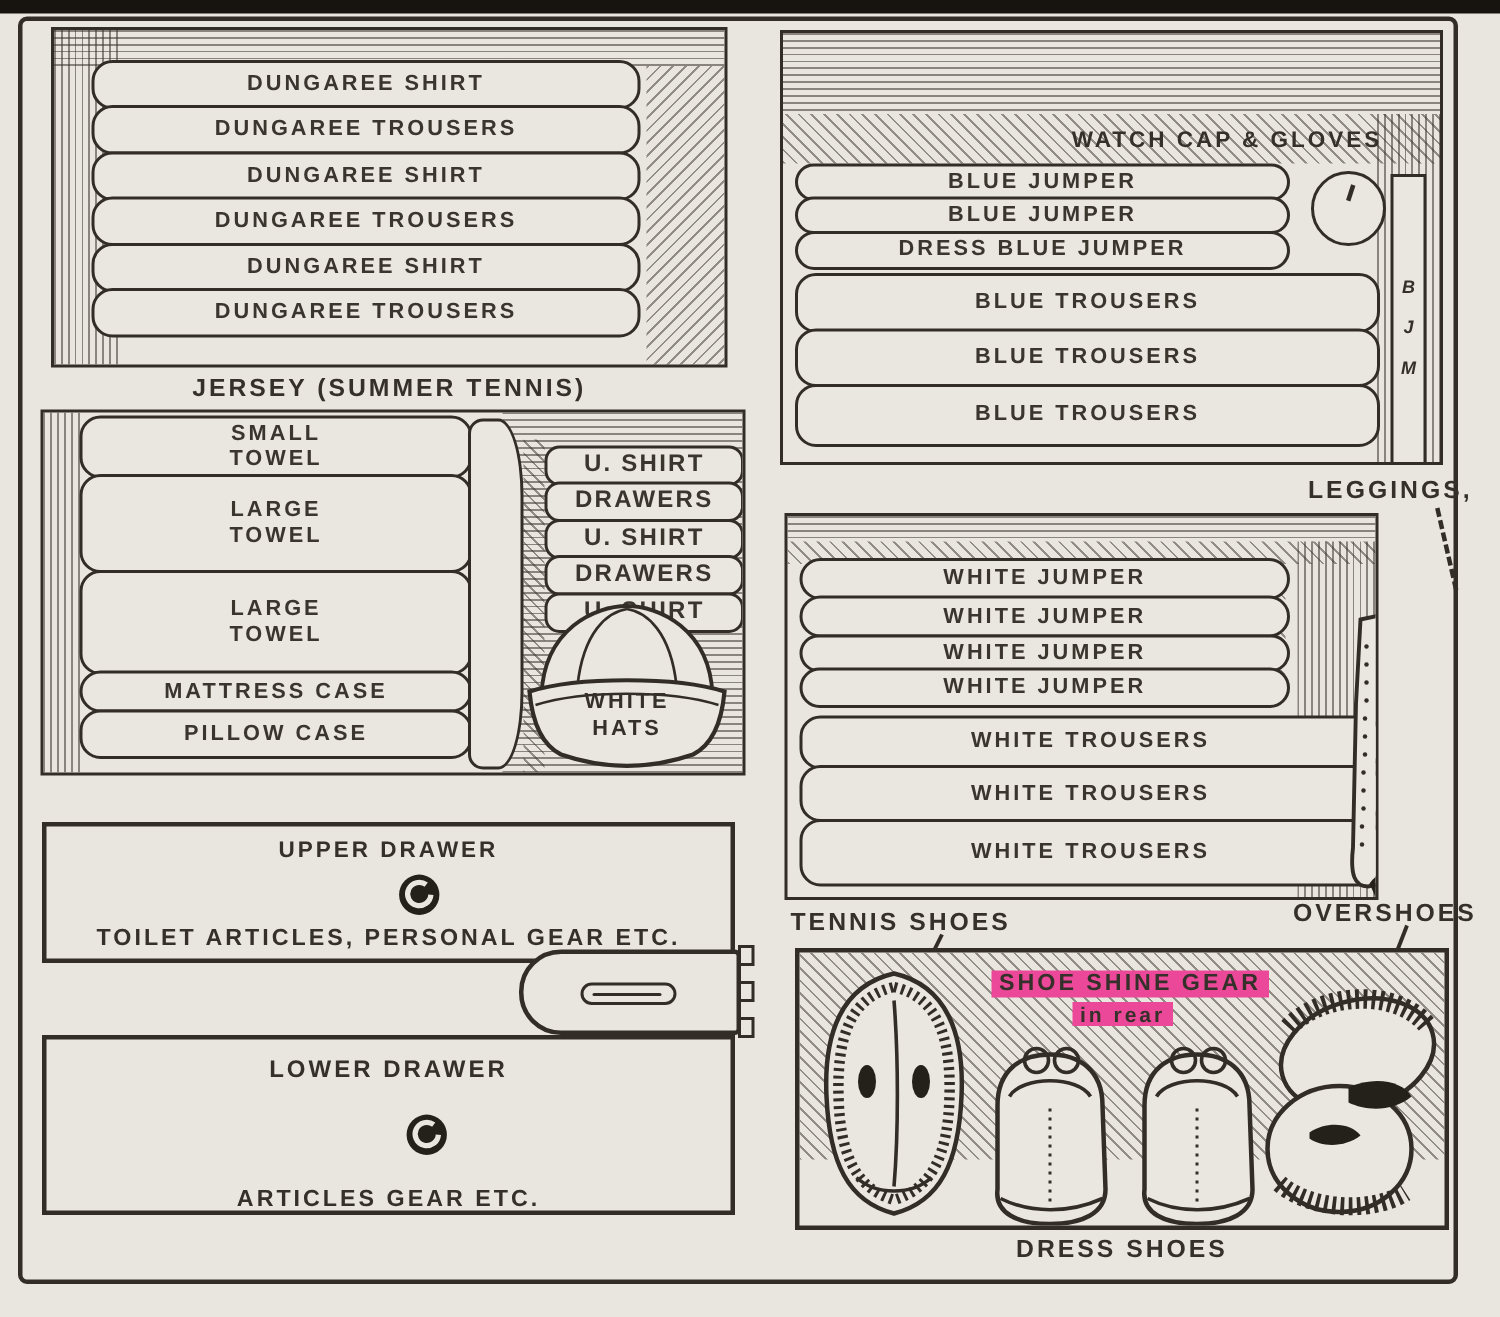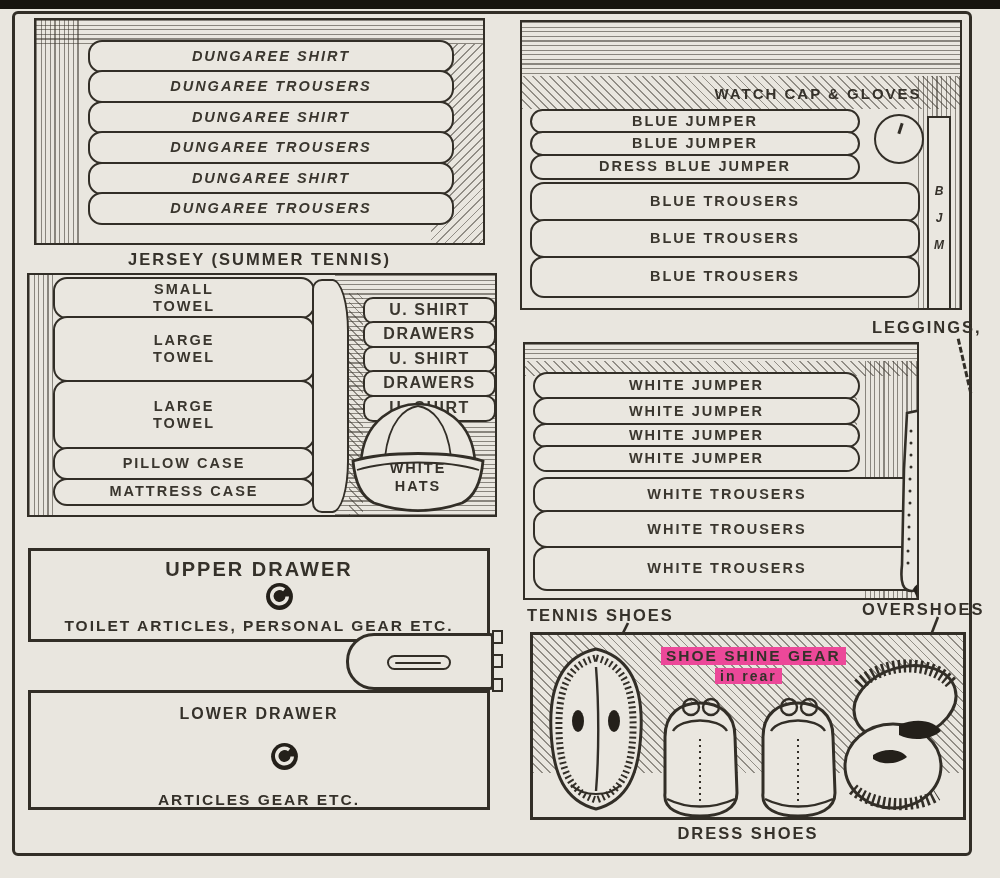--- a/index.html
+++ b/index.html
@@ -28,43 +28,43 @@
 
 <div class="page">
 
   <div class="abs" style="left:0;top:0;width:1000px;height:9px;background:#17140f;"></div>
   <div class="abs" style="left:12px;top:11px;width:960px;height:845px;border:3px solid #322e27;border-radius:6px;"></div>
 
   <div class="panel" style="left:34px;top:18px;width:451px;height:227px;">
     <div class="abs hh" style="left:0;top:0;width:100%;height:26px;"></div>
     <div class="abs hv" style="left:0;top:0;width:43px;height:100%;"></div>
     <div class="abs hd2" style="right:0;top:24px;width:52px;height:100%;"></div>
-    <div class="stack" style="left:52px;top:22px;width:366px;font-style:italic;">
+    <div class="stack" style="left:25px;top:22px;width:366px;">
       <div class="fold" style="height:33px;">DUNGAREE SHIRT</div>
       <div class="fold" style="height:33px;">DUNGAREE TROUSERS</div>
       <div class="fold" style="height:33px;">DUNGAREE SHIRT</div>
       <div class="fold" style="height:33px;">DUNGAREE TROUSERS</div>
       <div class="fold" style="height:33px;">DUNGAREE SHIRT</div>
       <div class="fold" style="height:33px;">DUNGAREE TROUSERS</div>
     </div>
   </div>
   <div class="cap" style="left:34px;top:250px;width:451px;">JERSEY (SUMMER TENNIS)</div>
 
   <div class="panel" style="left:27px;top:273px;width:470px;height:244px;">
     <div class="abs hh" style="right:0;top:0;width:160px;height:100%;"></div>
     <div class="abs hv" style="left:0;top:0;width:26px;height:100%;"></div>
     <div class="stack" style="left:24px;top:4px;width:262px;">
       <div class="fold" style="height:42px;">SMALL
 TOWEL</div>
       <div class="fold" style="height:66px;">LARGE
 TOWEL</div>
       <div class="fold" style="height:70px;">LARGE
 TOWEL</div>
+      <div class="fold" style="height:28px;">MATTRESS CASE</div>
       <div class="fold" style="height:33px;">PILLOW CASE</div>
-      <div class="fold" style="height:28px;">MATTRESS CASE</div>
     </div>
     <div class="abs" style="left:283px;top:4px;width:37px;height:234px;background:#eae7e0;border:2.5px solid #322e27;border-radius:10px 45% 45% 10px / 10px 22% 22% 10px;"></div>
     <div class="abs hd" style="left:320px;top:18px;width:14px;height:222px;"></div>
     <div class="stack" style="left:334px;top:24px;width:133px;">
       <div class="fold sm" style="height:27px;">U. SHIRT</div>
       <div class="fold sm" style="height:27px;">DRAWERS</div>
       <div class="fold sm" style="height:27px;">U. SHIRT</div>
       <div class="fold sm" style="height:27px;">DRAWERS</div>
       <div class="fold sm" style="height:27px;">U. SHIRT</div>
     </div>
@@ -75,21 +75,21 @@
         <path d="M108,66 C104,30 88,17 75,15" fill="none" stroke="#322e27" stroke-width="1.8"></path>
         <path d="M10,70 C42,60 108,60 140,70 C138,92 131,106 119,112 C90,122 60,122 31,112 C19,106 12,92 10,70 Z" fill="#eae7e0" stroke="#322e27" stroke-width="2.8"></path>
         <path d="M14,79 C46,69 104,69 136,79" fill="none" stroke="#322e27" stroke-width="1.8"></path>
       </svg>
       <div class="abs" style="left:0;top:68px;width:100%;text-align:center;font-weight:700;letter-spacing:2px;font-size:14.5px;white-space:pre-line;line-height:1.25;">WHITE
 HATS</div>
     </div>
   </div>
 
   <div class="panel" style="left:28px;top:548px;width:462px;height:94px;border-width:3px;">
-    <div class="cap" style="left:0;top:7px;width:100%;font-size:20px;">UPPER DRAWER</div>
+    <div class="cap" style="left:0;top:7px;width:100%;font-size:15px;">UPPER DRAWER</div>
     <div class="abs" style="left:233px;top:30px;width:31px;height:31px;">
       <svg width="31" height="31" viewBox="0 0 30 30">
         <circle cx="15" cy="15" r="13" fill="#24201a"></circle>
         <path d="M19.5,8.5 a7.5 7.5 0 1 0 3,6.5" fill="none" stroke="#e9e6df" stroke-width="3.4"></path>
       </svg>
     </div>
     <div class="cap" style="left:0;top:66px;width:100%;font-size:15.5px;">TOILET ARTICLES, PERSONAL GEAR ETC.</div>
   </div>
 
   <div class="abs" style="left:346px;top:633px;width:148px;height:57px;background:#e9e6df;border:3px solid #322e27;border-radius:28px 4px 4px 28px;z-index:5;">

